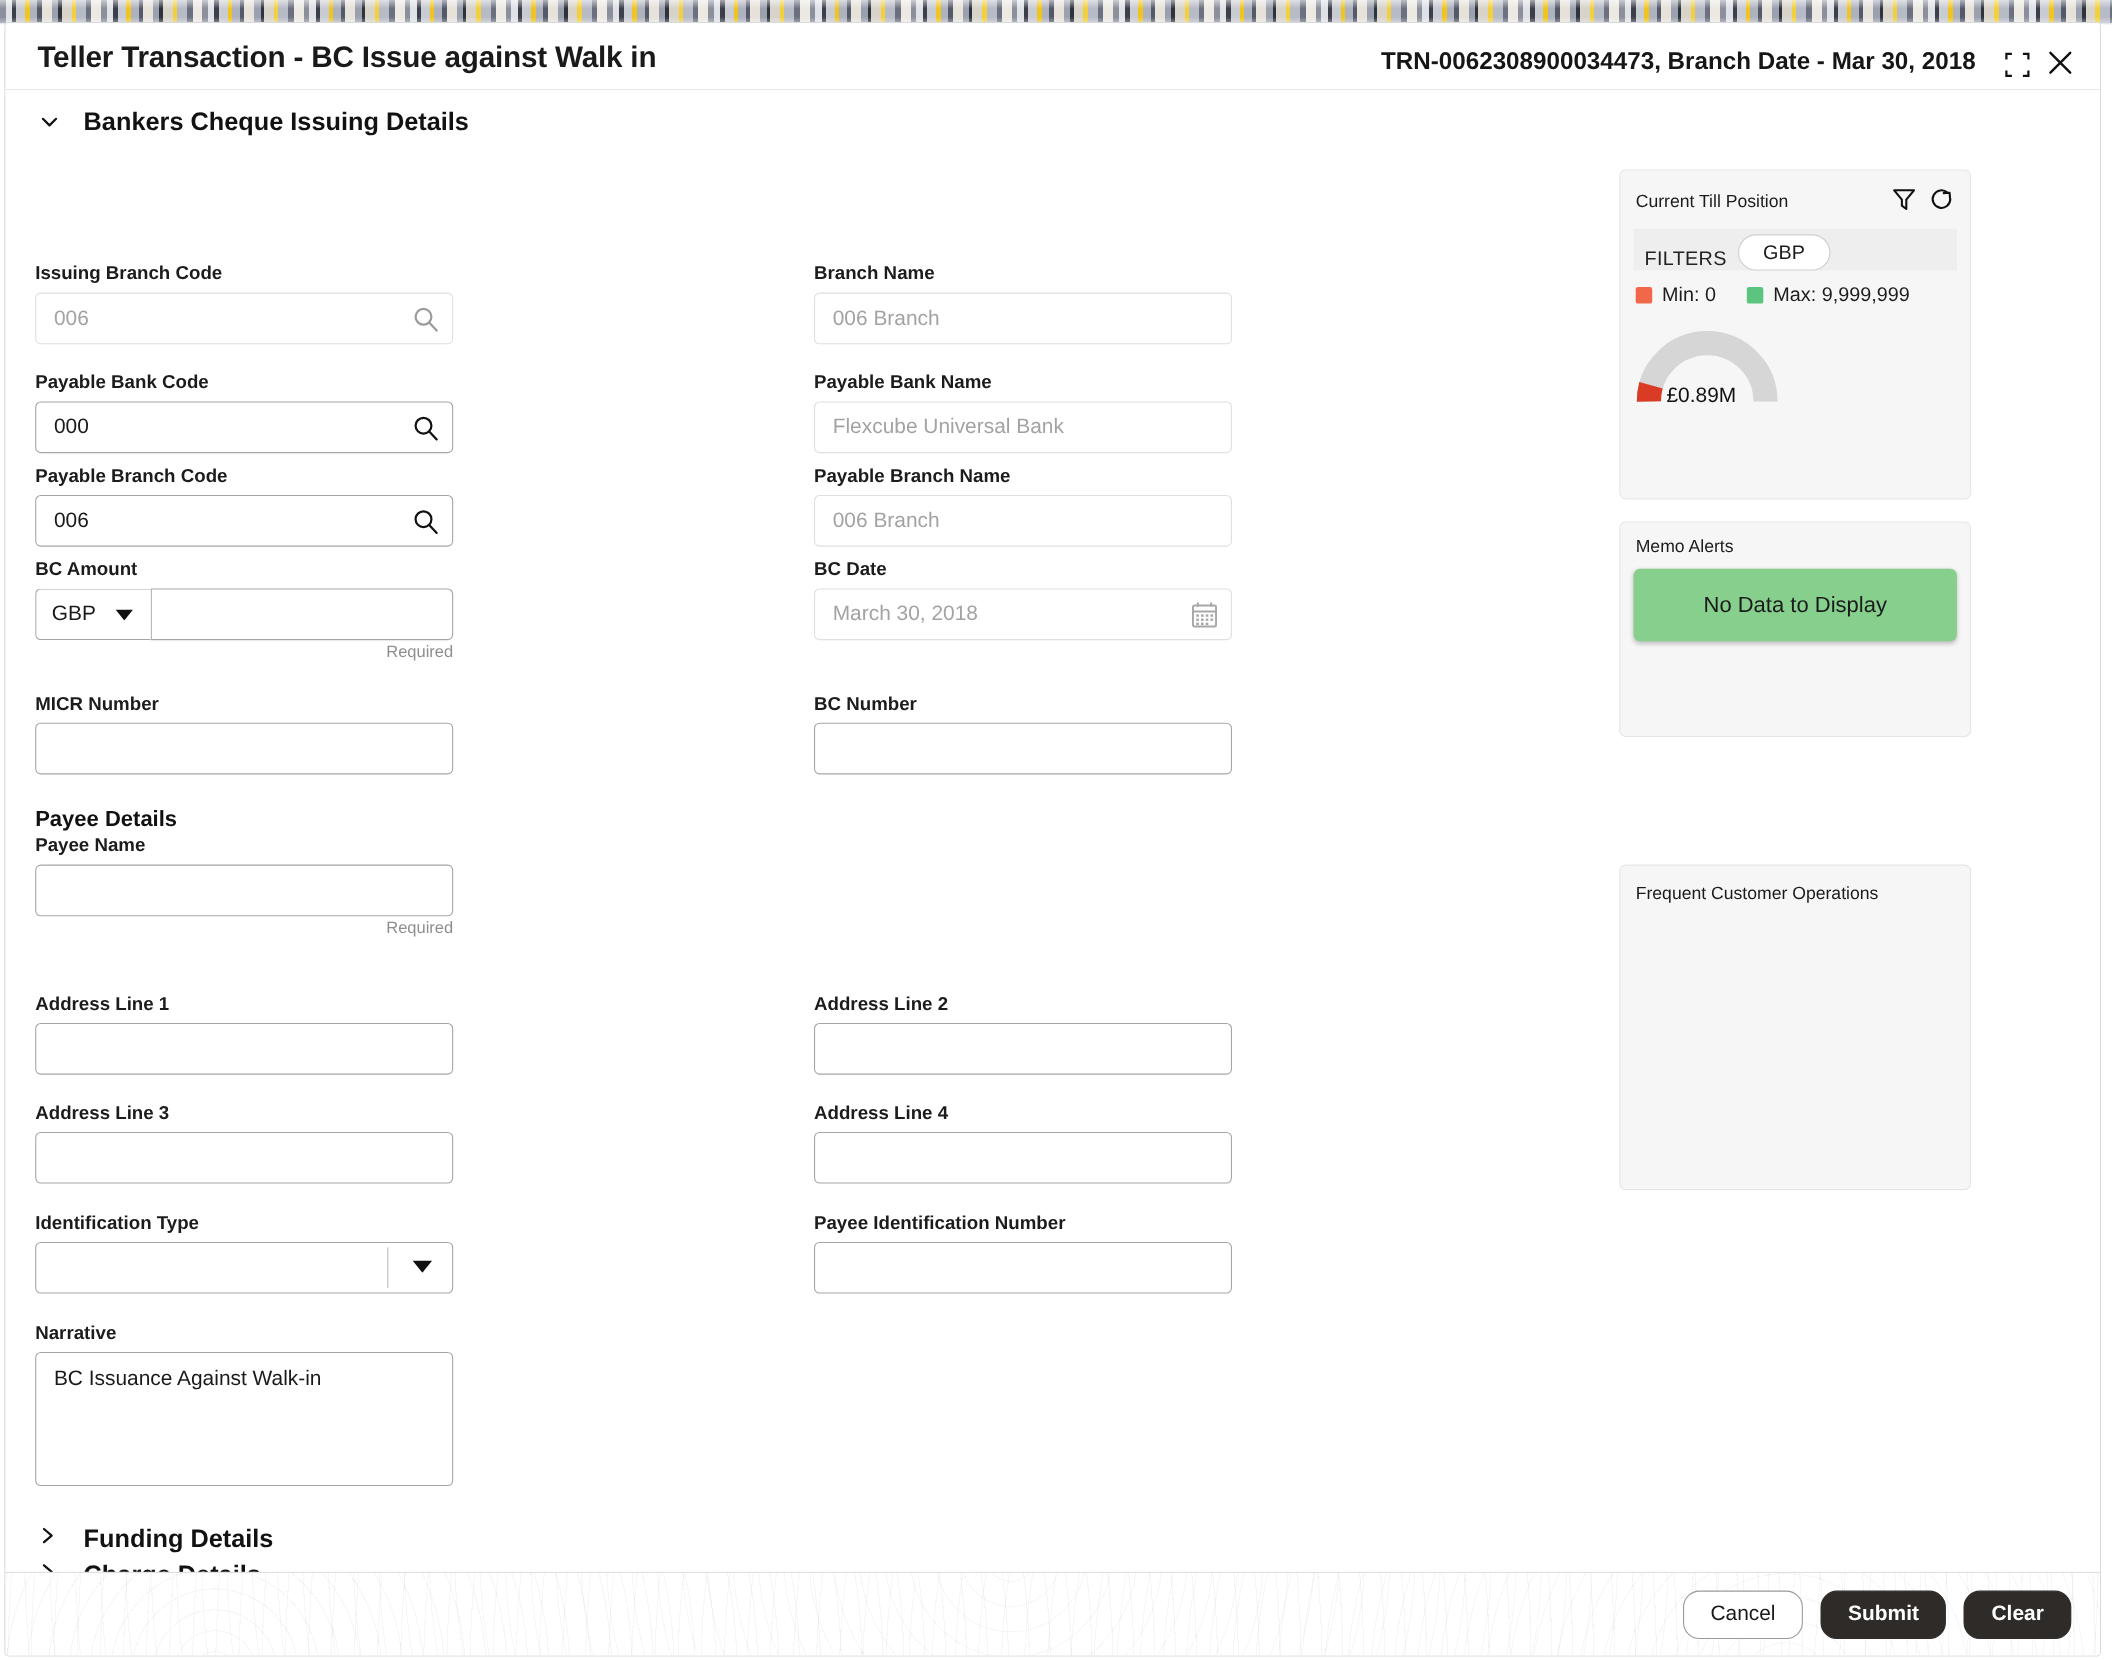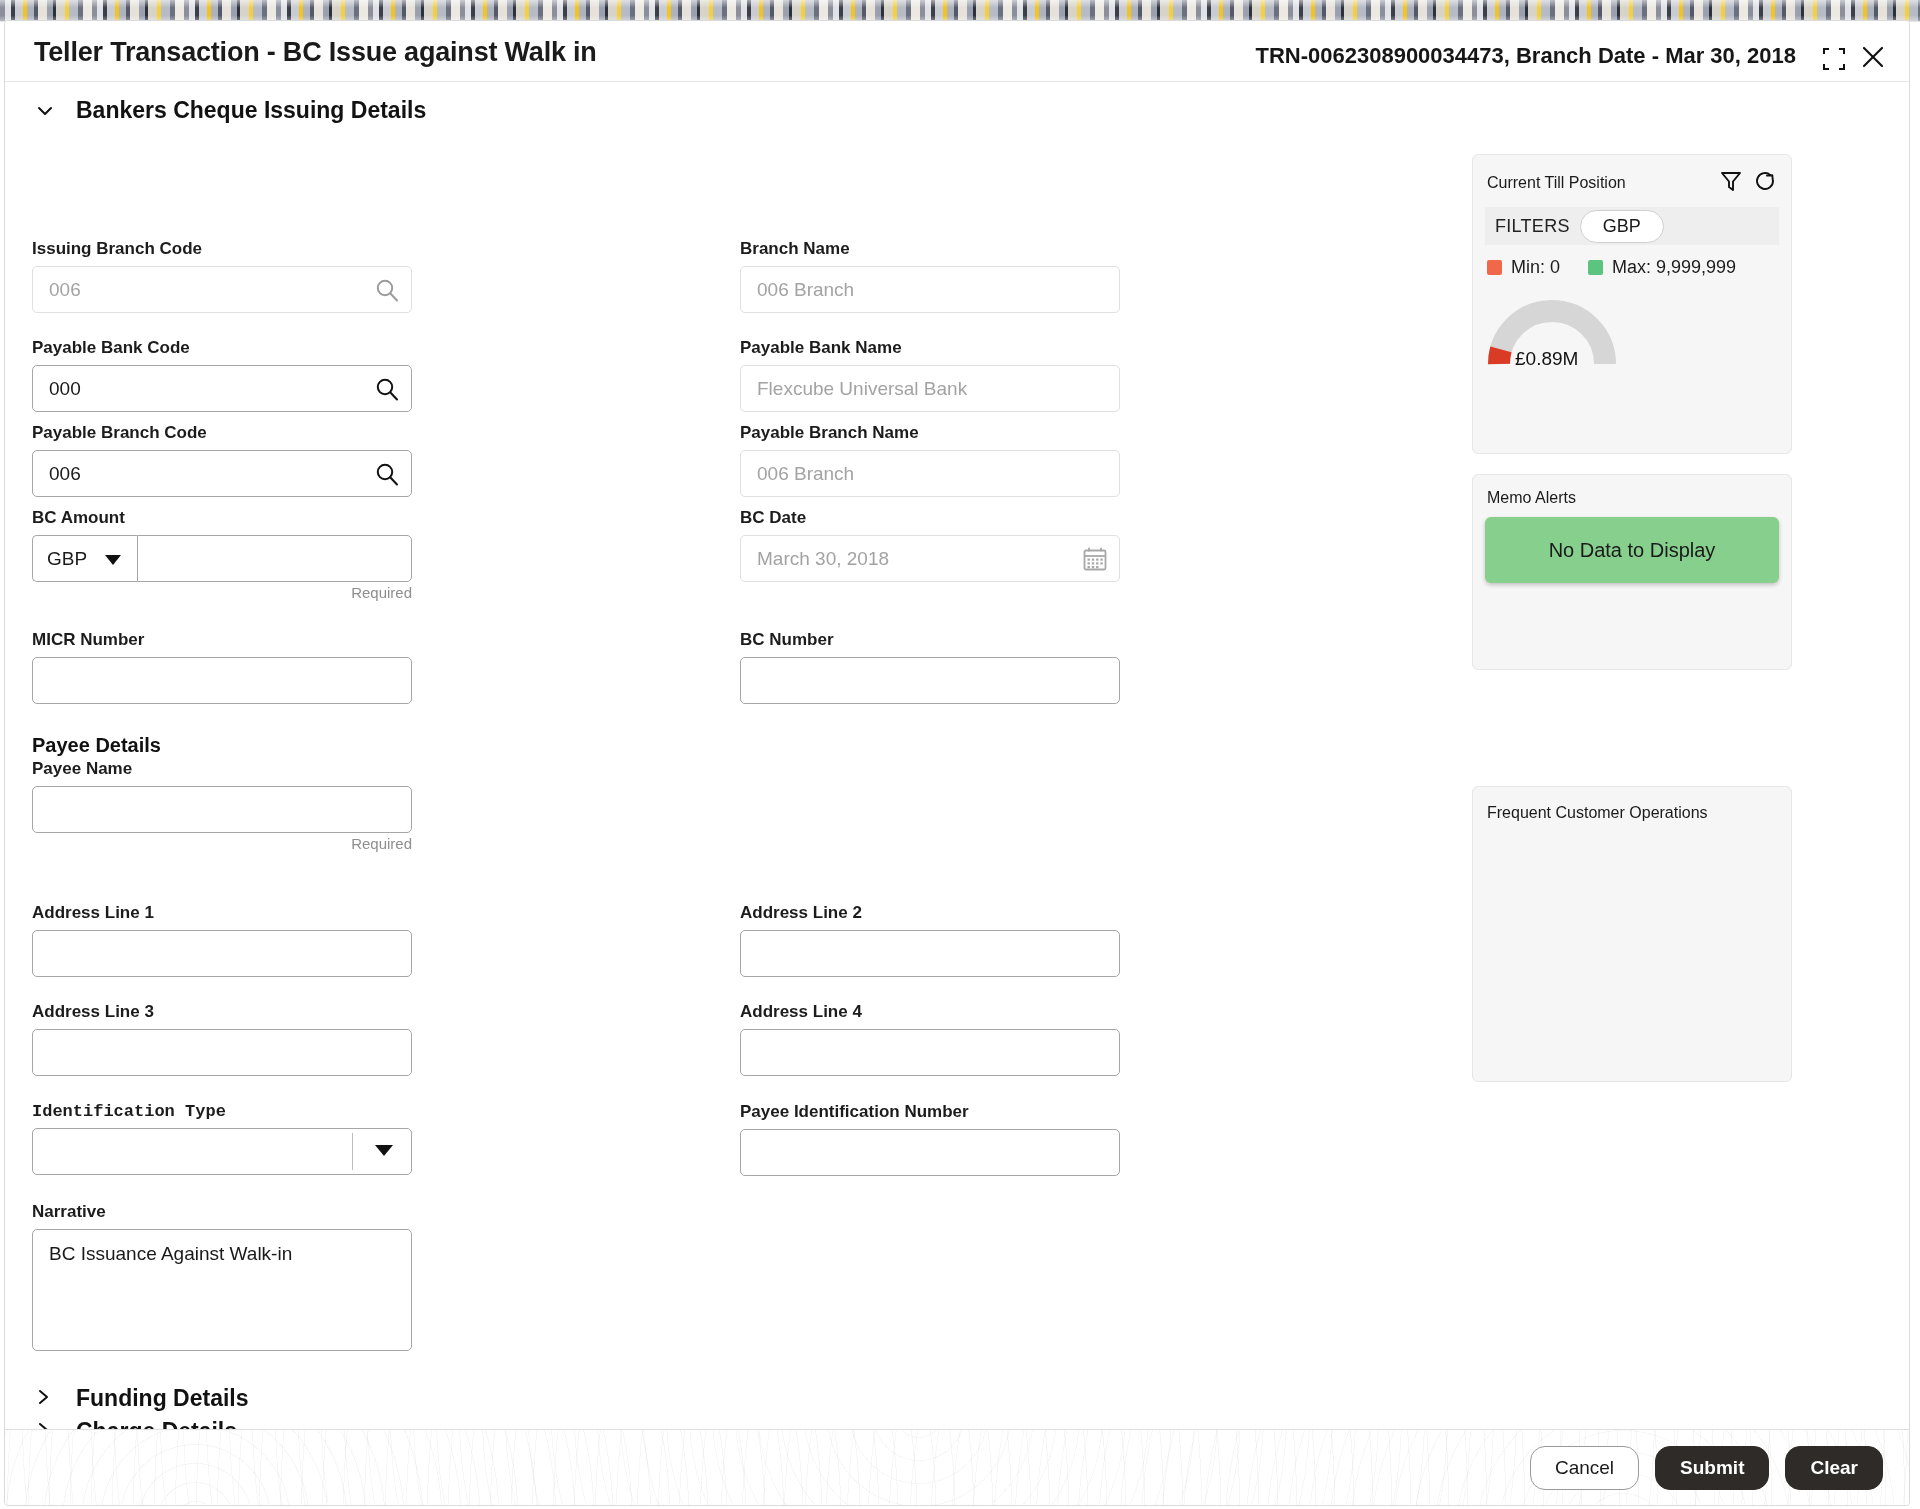--- a/index.html
+++ b/index.html
@@ -269,21 +269,21 @@
     gap: 8px;
     padding: 14px 14px 0 14px;
   }
   .rail-icons { margin-left: auto; display: flex; gap: 10px; align-items: center; }
 
   #filters-bar {
     margin: 10px 12px 0 12px;
     height: 38px;
     background: #eeeeee;
     display: flex;
-    align-items: center;
+    align-items: flex-end;
     gap: 10px;
     padding-left: 10px;
   }
   #filters-label {
     font-size: 18px;
     color: #222;
     letter-spacing: .3px;
   }
   #ccy-pill {
     background: #fff;
@@ -520,21 +520,21 @@
       </div>
     </div>
 
     <div class="field" style="left:27px; top:920px;">
       <label class="field-label">Address Line 3</label>
       <div class="input-wrap">
         <input class="txt plain" type="text" value="" style="">
       </div>
     </div>
 
-    <div class="field" style="left:27px; top:1020px;font-family:Liberation Mono, monospace;">
+    <div class="field" style="left:27px; top:1020px;">
       <label class="field-label">Identification Type</label>
       <div class="dd-wrap">
         <span class="divider"></span>
         <span class="caret">
           <svg width="18" height="11" viewBox="0 0 18 11">
               <polygon points="0,0 18,0 9,11" fill="#111"></polygon>
             </svg>
         </span>
       </div>
     </div>

